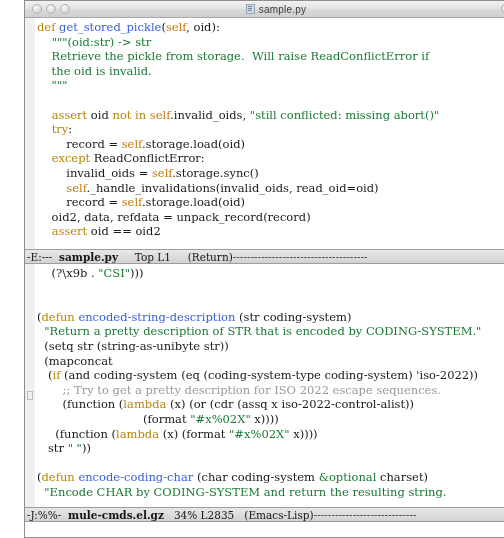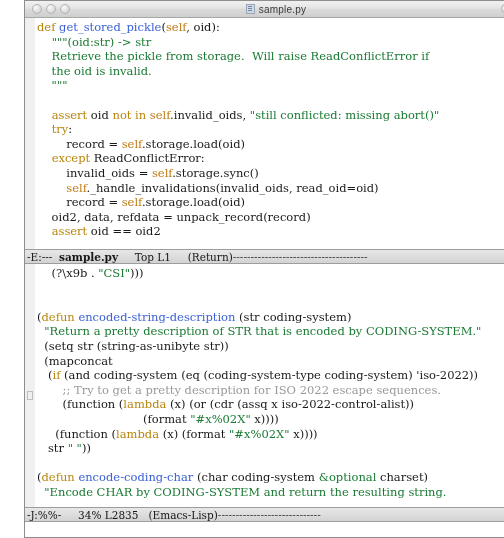--- a/index.html
+++ b/index.html
@@ -188,20 +188,21 @@
             <span class="sb-arrow up"></span>
             <span class="sb-arrow dn"></span>
           </div>
         </div>
       </div>
     </div>
 
     <div class="modeline" id="ml1">
       <span>-J:%%-</span>
       <span>&nbsp;&nbsp;</span>
+      <span class="bold">mule-cmds.el.gz</span>
       <span>&nbsp;&nbsp;&nbsp;</span>
       <span>34%</span>
       <span>&nbsp;</span>
       <span>L2835</span>
       <span>&nbsp;&nbsp;&nbsp;</span>
       <span>(Emacs-Lisp)</span>
       <span class="dashes">-----------------------------</span>
     </div>
 
     <div style="height:15px;background:#ffffff;"></div>

